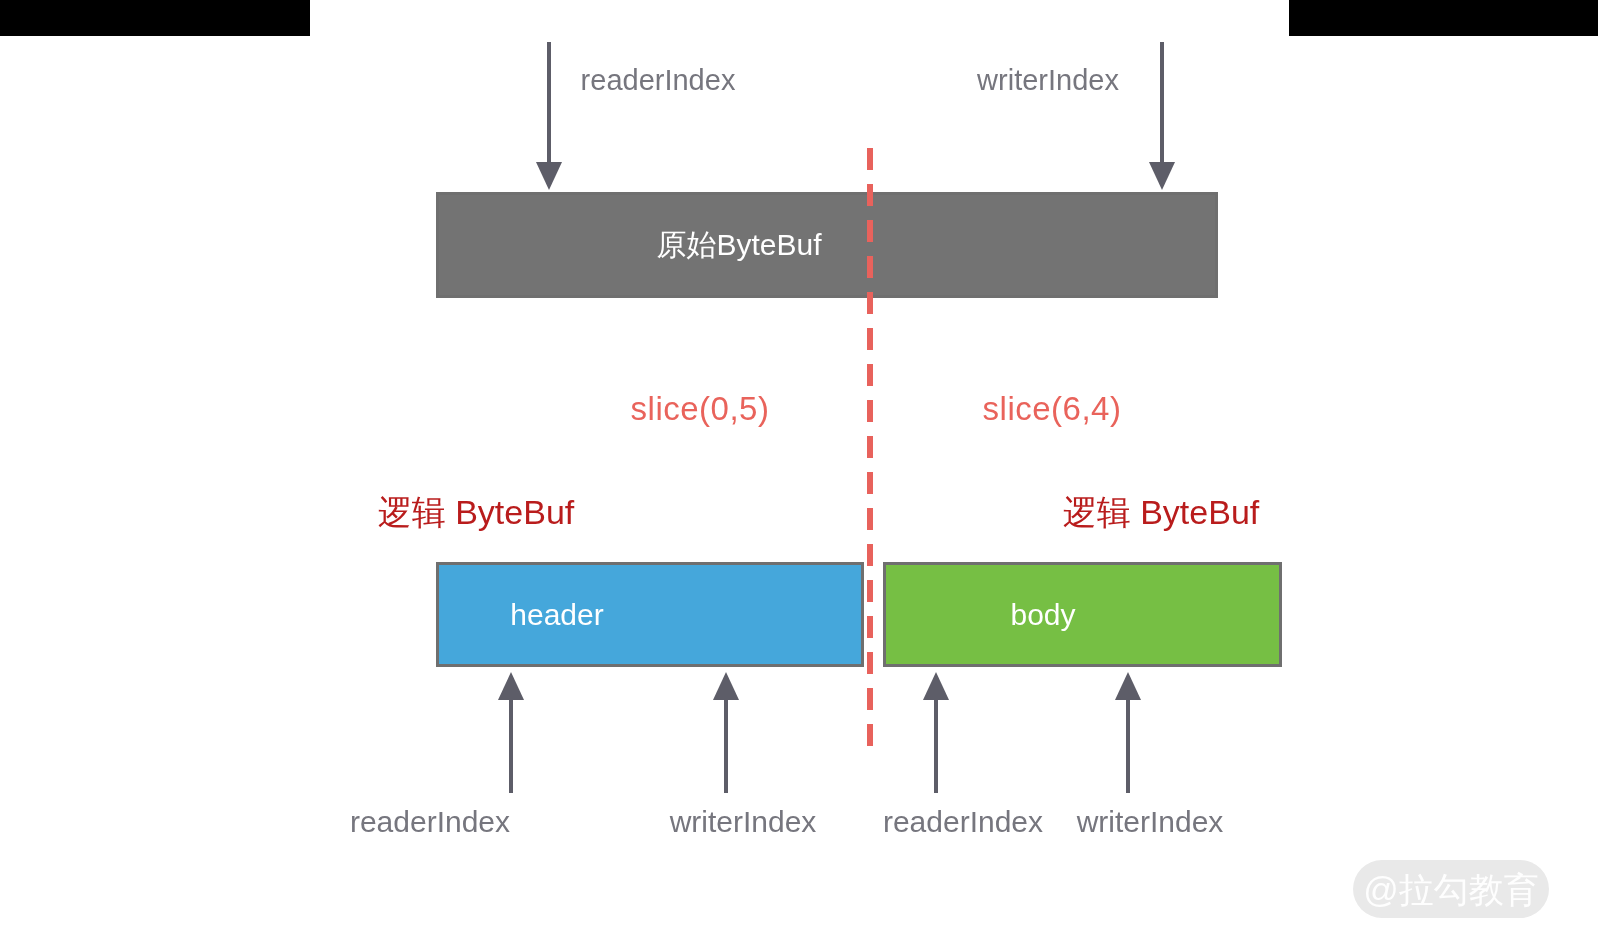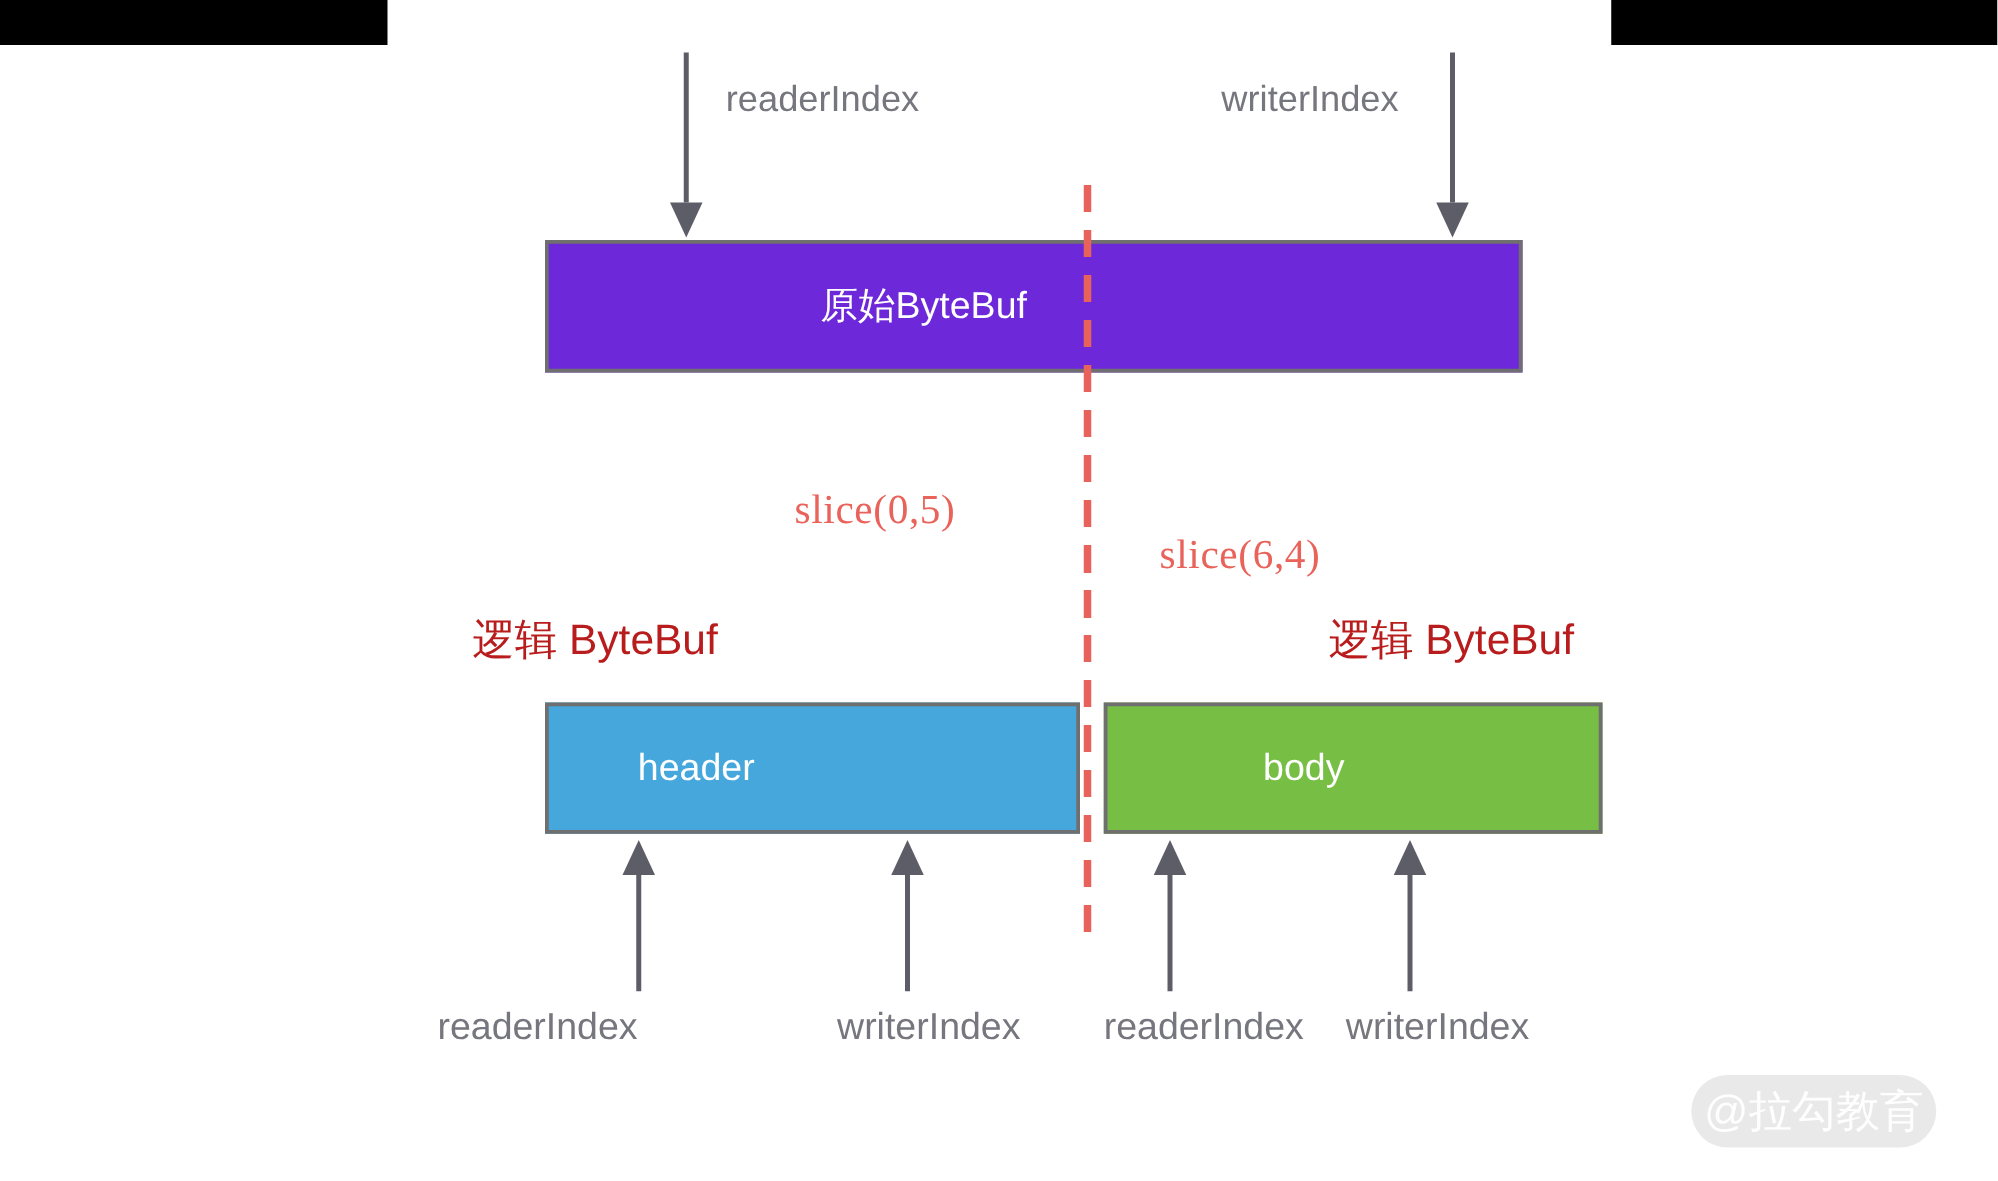--- a/index.html
+++ b/index.html
@@ -21,28 +21,28 @@
   .arrow-up{position:absolute;width:26px;}
   .arrow-up .head{width:0;height:0;margin:0 auto;
     border-left:13px solid transparent;border-right:13px solid transparent;
     border-bottom:28px solid #5D5D68;}
   .arrow-up .shaft{margin:0 auto;width:4px;height:93px;background:#5D5D68;}
 
   
   .lbl{position:absolute;transform:translateX(-50%);white-space:nowrap;line-height:1;}
   .idx-lbl{font-size:29px;color:#76767E;}
   .idx-lbl-b{font-size:30px;color:#76767E;}
-  .slice-lbl{font-size:33px;color:#E9635B;font-weight:500;letter-spacing:0.5px;font-family:Liberation Serif, serif;}
+  .slice-lbl{font-size:33px;color:#E9635B;font-weight:500;letter-spacing:0.5px;}
   .logical-lbl{font-size:34px;color:#b91c1c;}
 
   
   .buf{position:absolute;box-sizing:border-box;border:3px solid #6F6F6F;}
   .buf .buf-text{position:absolute;top:50%;transform:translate(-50%,-50%);
     color:#ffffff;font-size:30px;line-height:1;white-space:nowrap;}
-  .buf-original{left:436px;top:192px;width:782px;height:106px;background:#6d28d9;}
+  .buf-original{left:436px;top:192px;width:782px;height:106px;background:#737373;}
   .buf-header{left:436px;top:562px;width:428px;height:105px;background:#45A7DB;text-align:right;}
   .buf-body{left:883px;top:562px;width:399px;height:105px;background:#76BF44;}
 
   
   .divider{
     position:absolute;left:867px;top:148px;width:6px;height:602px;z-index:5;
     background:repeating-linear-gradient(to bottom,#E8625C 0 22px,transparent 22px 36px);
   }
 
   
@@ -72,21 +72,21 @@
   </div>
   <div class="lbl idx-lbl" style="left:1048px;top:66px;">writerIndex</div>
 
   <div class="buf buf-original">
     <span class="buf-text" style="left:300px;">原始ByteBuf</span>
   </div>
 
   <div class="divider"></div>
 
   <div class="lbl slice-lbl" style="left:700px;top:392px;">slice(0,5)</div>
-  <div class="lbl slice-lbl" style="left:992px;top:392px;margin-top:36px;">slice(6,4)</div>
+  <div class="lbl slice-lbl" style="left:1052px;top:392px;">slice(6,4)</div>
 
   <div class="lbl logical-lbl" style="left:476px;top:495px;">逻辑 ByteBuf</div>
   <div class="lbl logical-lbl" style="left:1161px;top:495px;">逻辑 ByteBuf</div>
 
   <div class="buf buf-header">
     <span class="buf-text" style="left:118px;">header</span>
   </div>
   <div class="buf buf-body">
     <span class="buf-text" style="left:157px;">body</span>
   </div>

